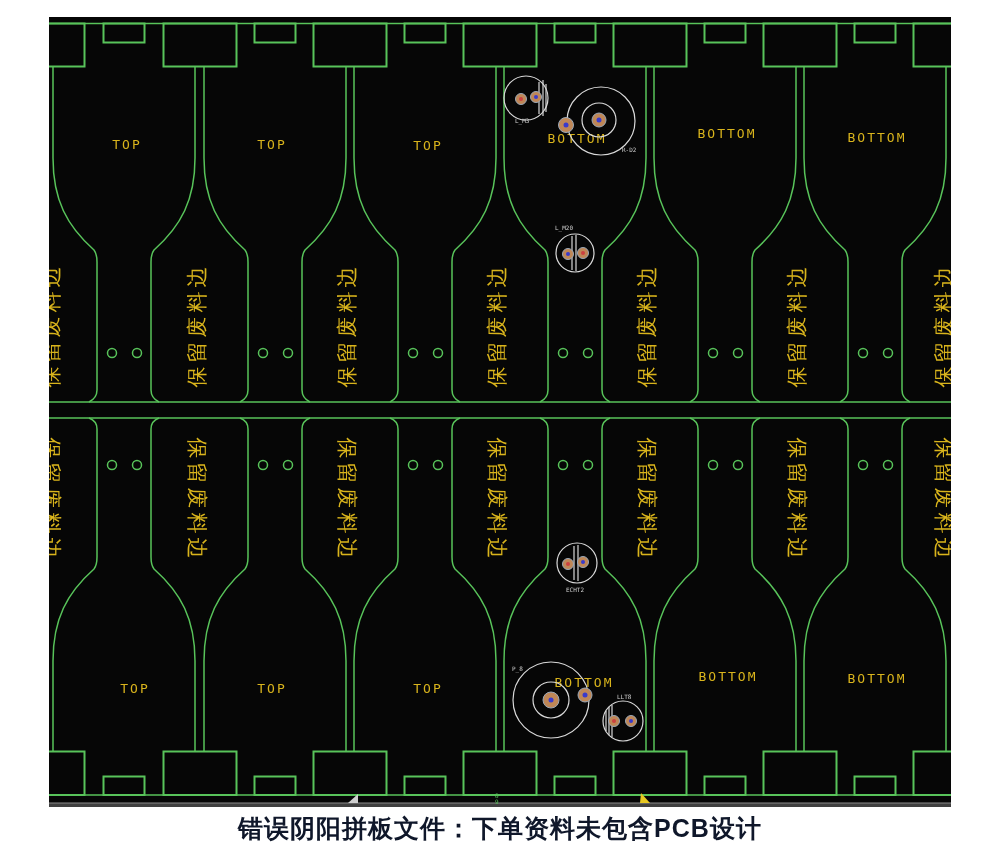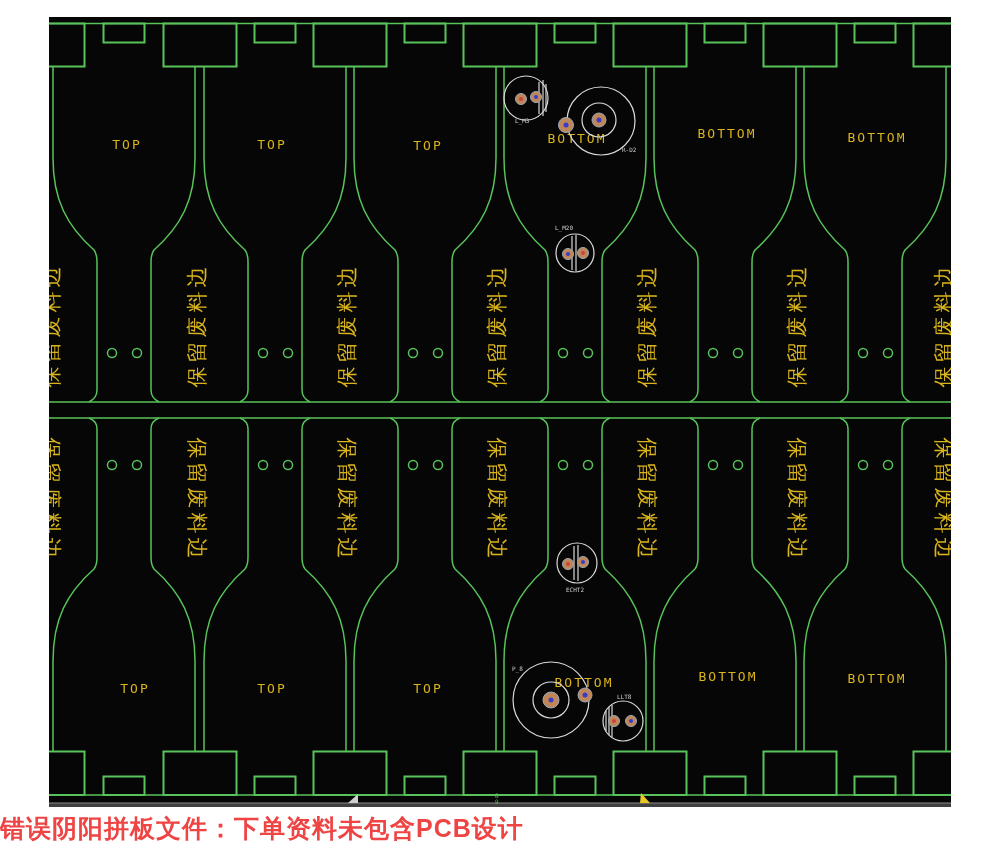--- a/index.html
+++ b/index.html
@@ -1,20 +1,20 @@
 <!DOCTYPE html>
 <html><head>
 <meta charset="utf-8">
 <style>
   html,body{margin:0;padding:0;background:#ffffff;}
   .page{position:relative;width:1000px;height:853px;background:#ffffff;overflow:hidden;
         font-family:"Liberation Sans",sans-serif;}
   .cad-canvas{position:absolute;left:49px;top:17px;}
-  .caption{position:absolute;left:0;top:812px;width:1000px;
-           font-size:25px;font-weight:bold;color:#ef4444;
+  .caption{position:absolute;left:0;top:812px;width:1000px;text-align:center;
+           font-size:25px;font-weight:bold;color:#0f172a;
            font-family:"Liberation Sans",sans-serif;letter-spacing:1px;}
   
   .g{stroke:#58c35a;fill:none;stroke-width:1.5;}
   .gb{stroke:#58c35a;fill:none;stroke-width:2;}
   .w{stroke:#d9d9d9;fill:none;stroke-width:1.2;}
   .yl{fill:#d9b41c;font-family:"DejaVu Sans Mono",monospace;font-size:13px;letter-spacing:2px;}
   .cjk{fill:#d9b41c;font-size:21px;letter-spacing:4px;font-family:"DejaVu Sans",sans-serif;}
   .tiny{fill:#cfcfcf;font-size:6px;font-family:"DejaVu Sans Mono",monospace;}
   .tinyg{fill:#58c35a;font-size:6px;font-family:"DejaVu Sans Mono",monospace;}
   .pad{fill:#bf8757;stroke:#9aa8b8;stroke-width:1;}

